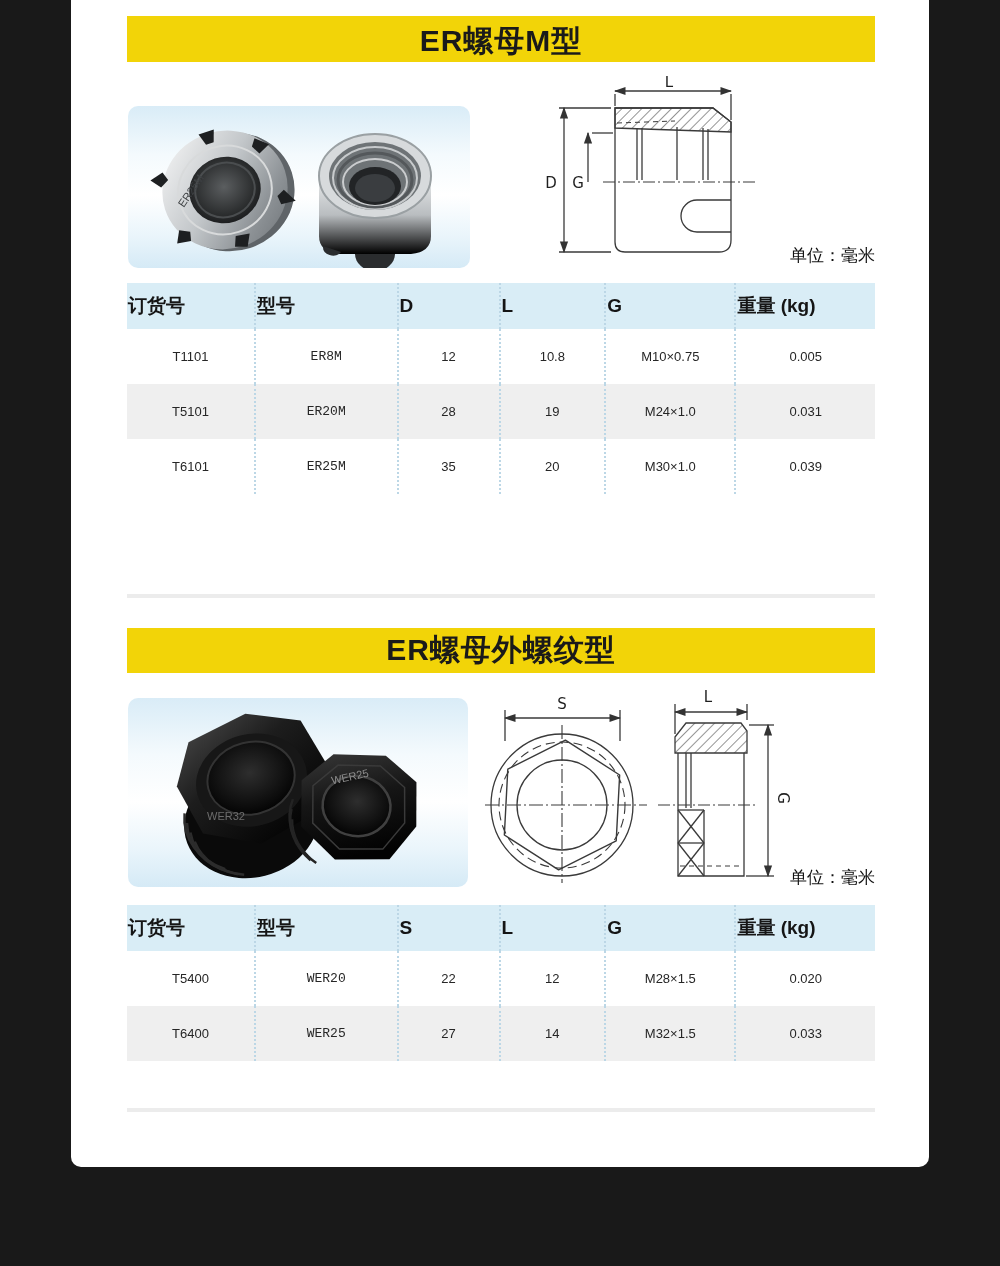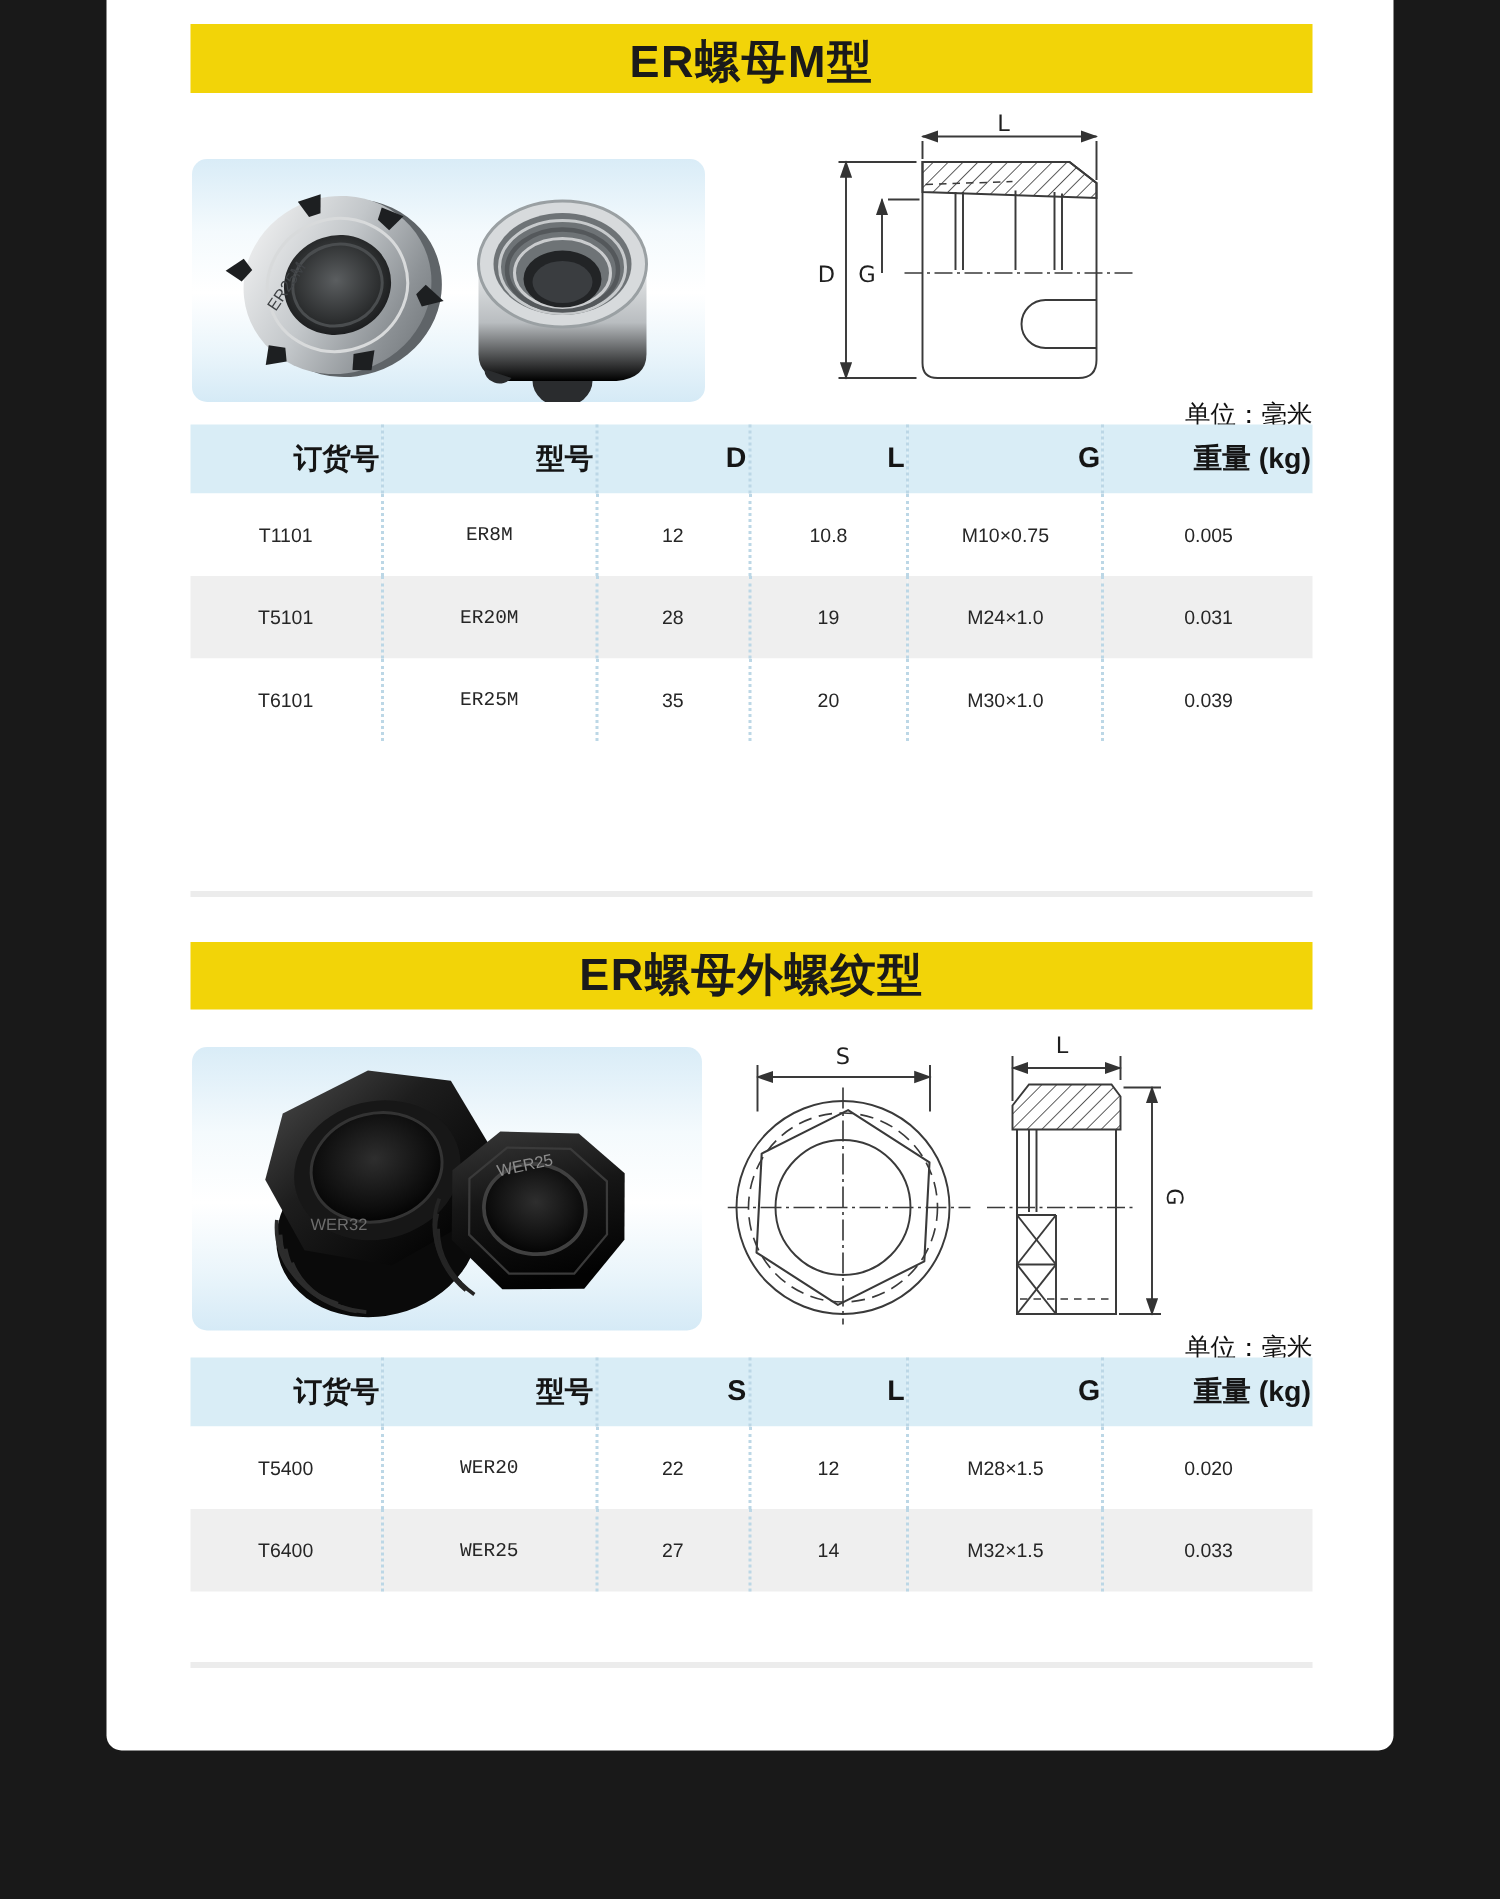--- a/index.html
+++ b/index.html
@@ -24,28 +24,28 @@
   }
   .photo{
     position:absolute;border-radius:10px;overflow:hidden;
     background:linear-gradient(180deg,#d9ecf7 0%,#f4fafd 30%,#ffffff 55%,#eaf5fb 80%,#d5eaf6 100%);
   }
   .photo svg{display:block;width:100%;height:100%;}
   .drawing{position:absolute;}
   .drawing svg{display:block;width:100%;height:100%;}
   .dim-label{font-size:15px;fill:#1f1f1f;font-family:"DejaVu Sans",sans-serif;}
   .unit{
-    position:absolute;right:54px;font-size:17px;color:#111;margin-top:21px;
+    position:absolute;right:54px;font-size:17px;color:#111;
   }
   table.spec{
     position:absolute;left:56px;width:748px;border-collapse:collapse;table-layout:fixed;
   }
   table.spec th{
     height:44px;background:var(--header-blue,#D9EDF6);
-    font-size:19px;font-weight:bold;color:#151515;text-align:right;vertical-align:middle;
+    font-size:19px;font-weight:bold;color:#151515;text-align:left;vertical-align:middle;
   }
   table.spec td{
     height:53px;font-size:13px;color:#262626;text-align:center;vertical-align:middle;
     background:#ffffff;
   }
   table.spec tr.alt td{background:var(--alt-row,#EFEFEF);}
   table.spec th:not(:last-child),table.spec td:not(:last-child){
     border-right:2px dotted var(--divider,#BCD7E6);
   }
   table.spec th:nth-child(1),table.spec td:nth-child(1){width:17.2%;}

